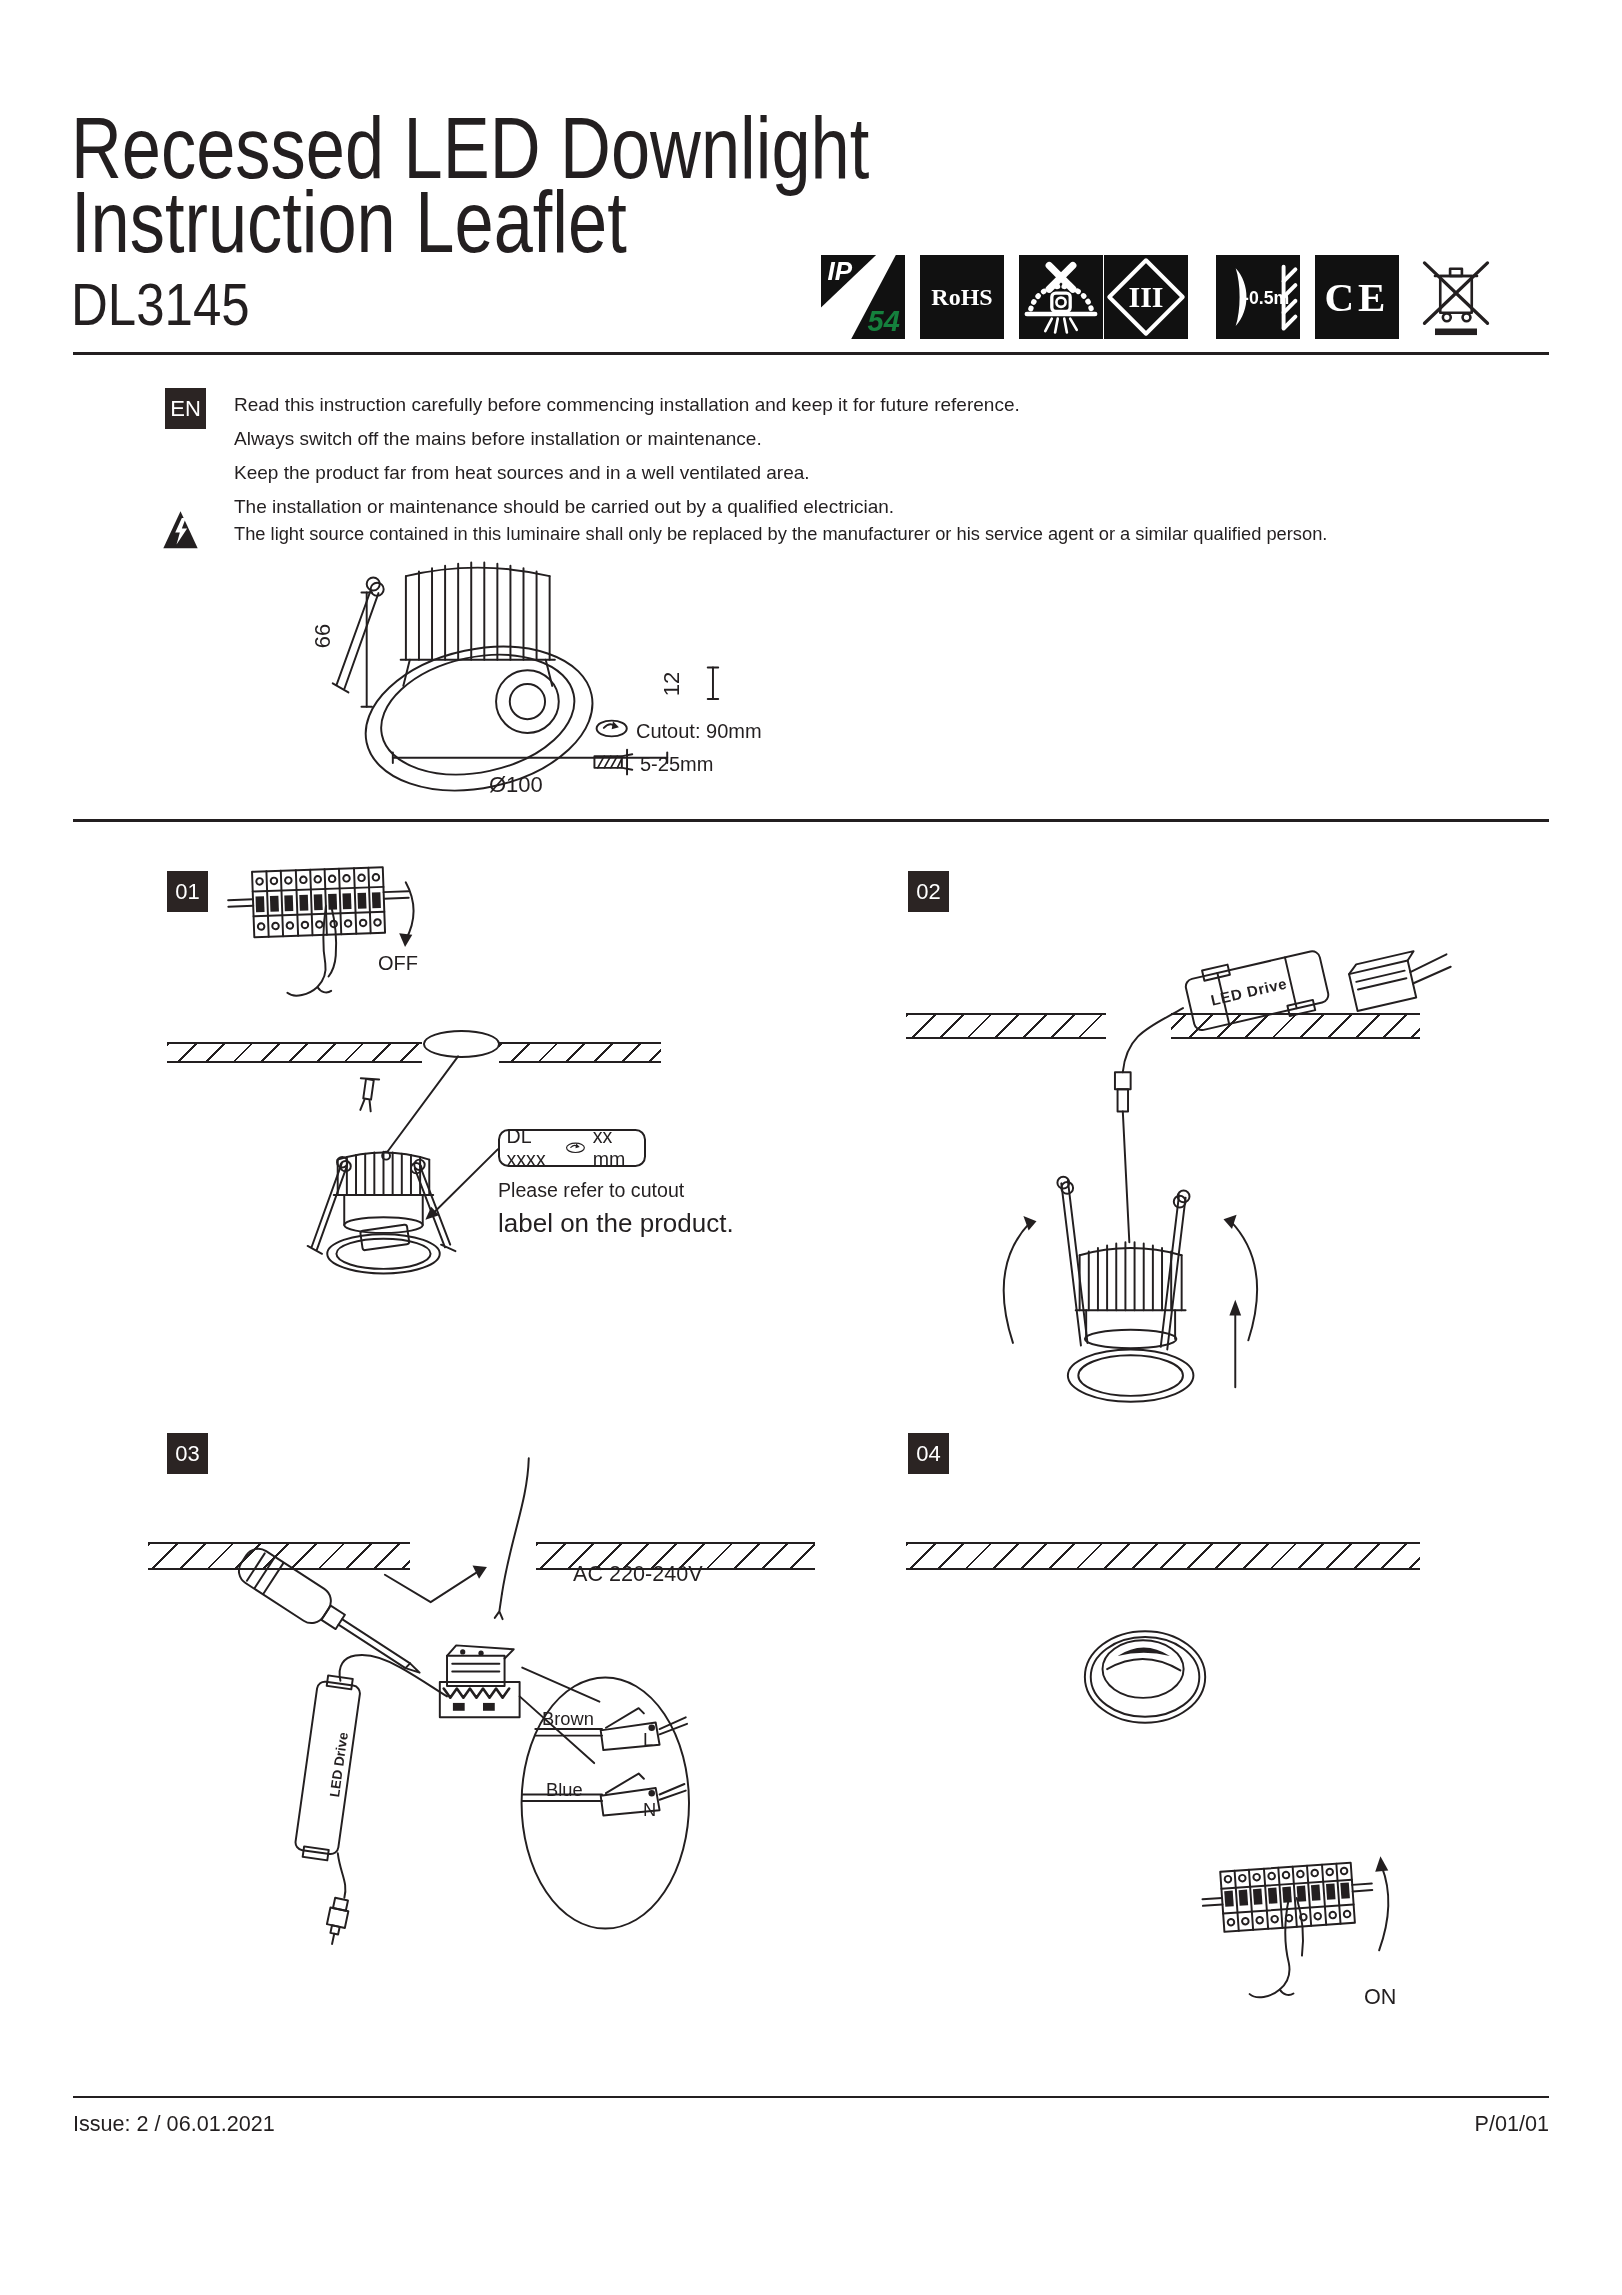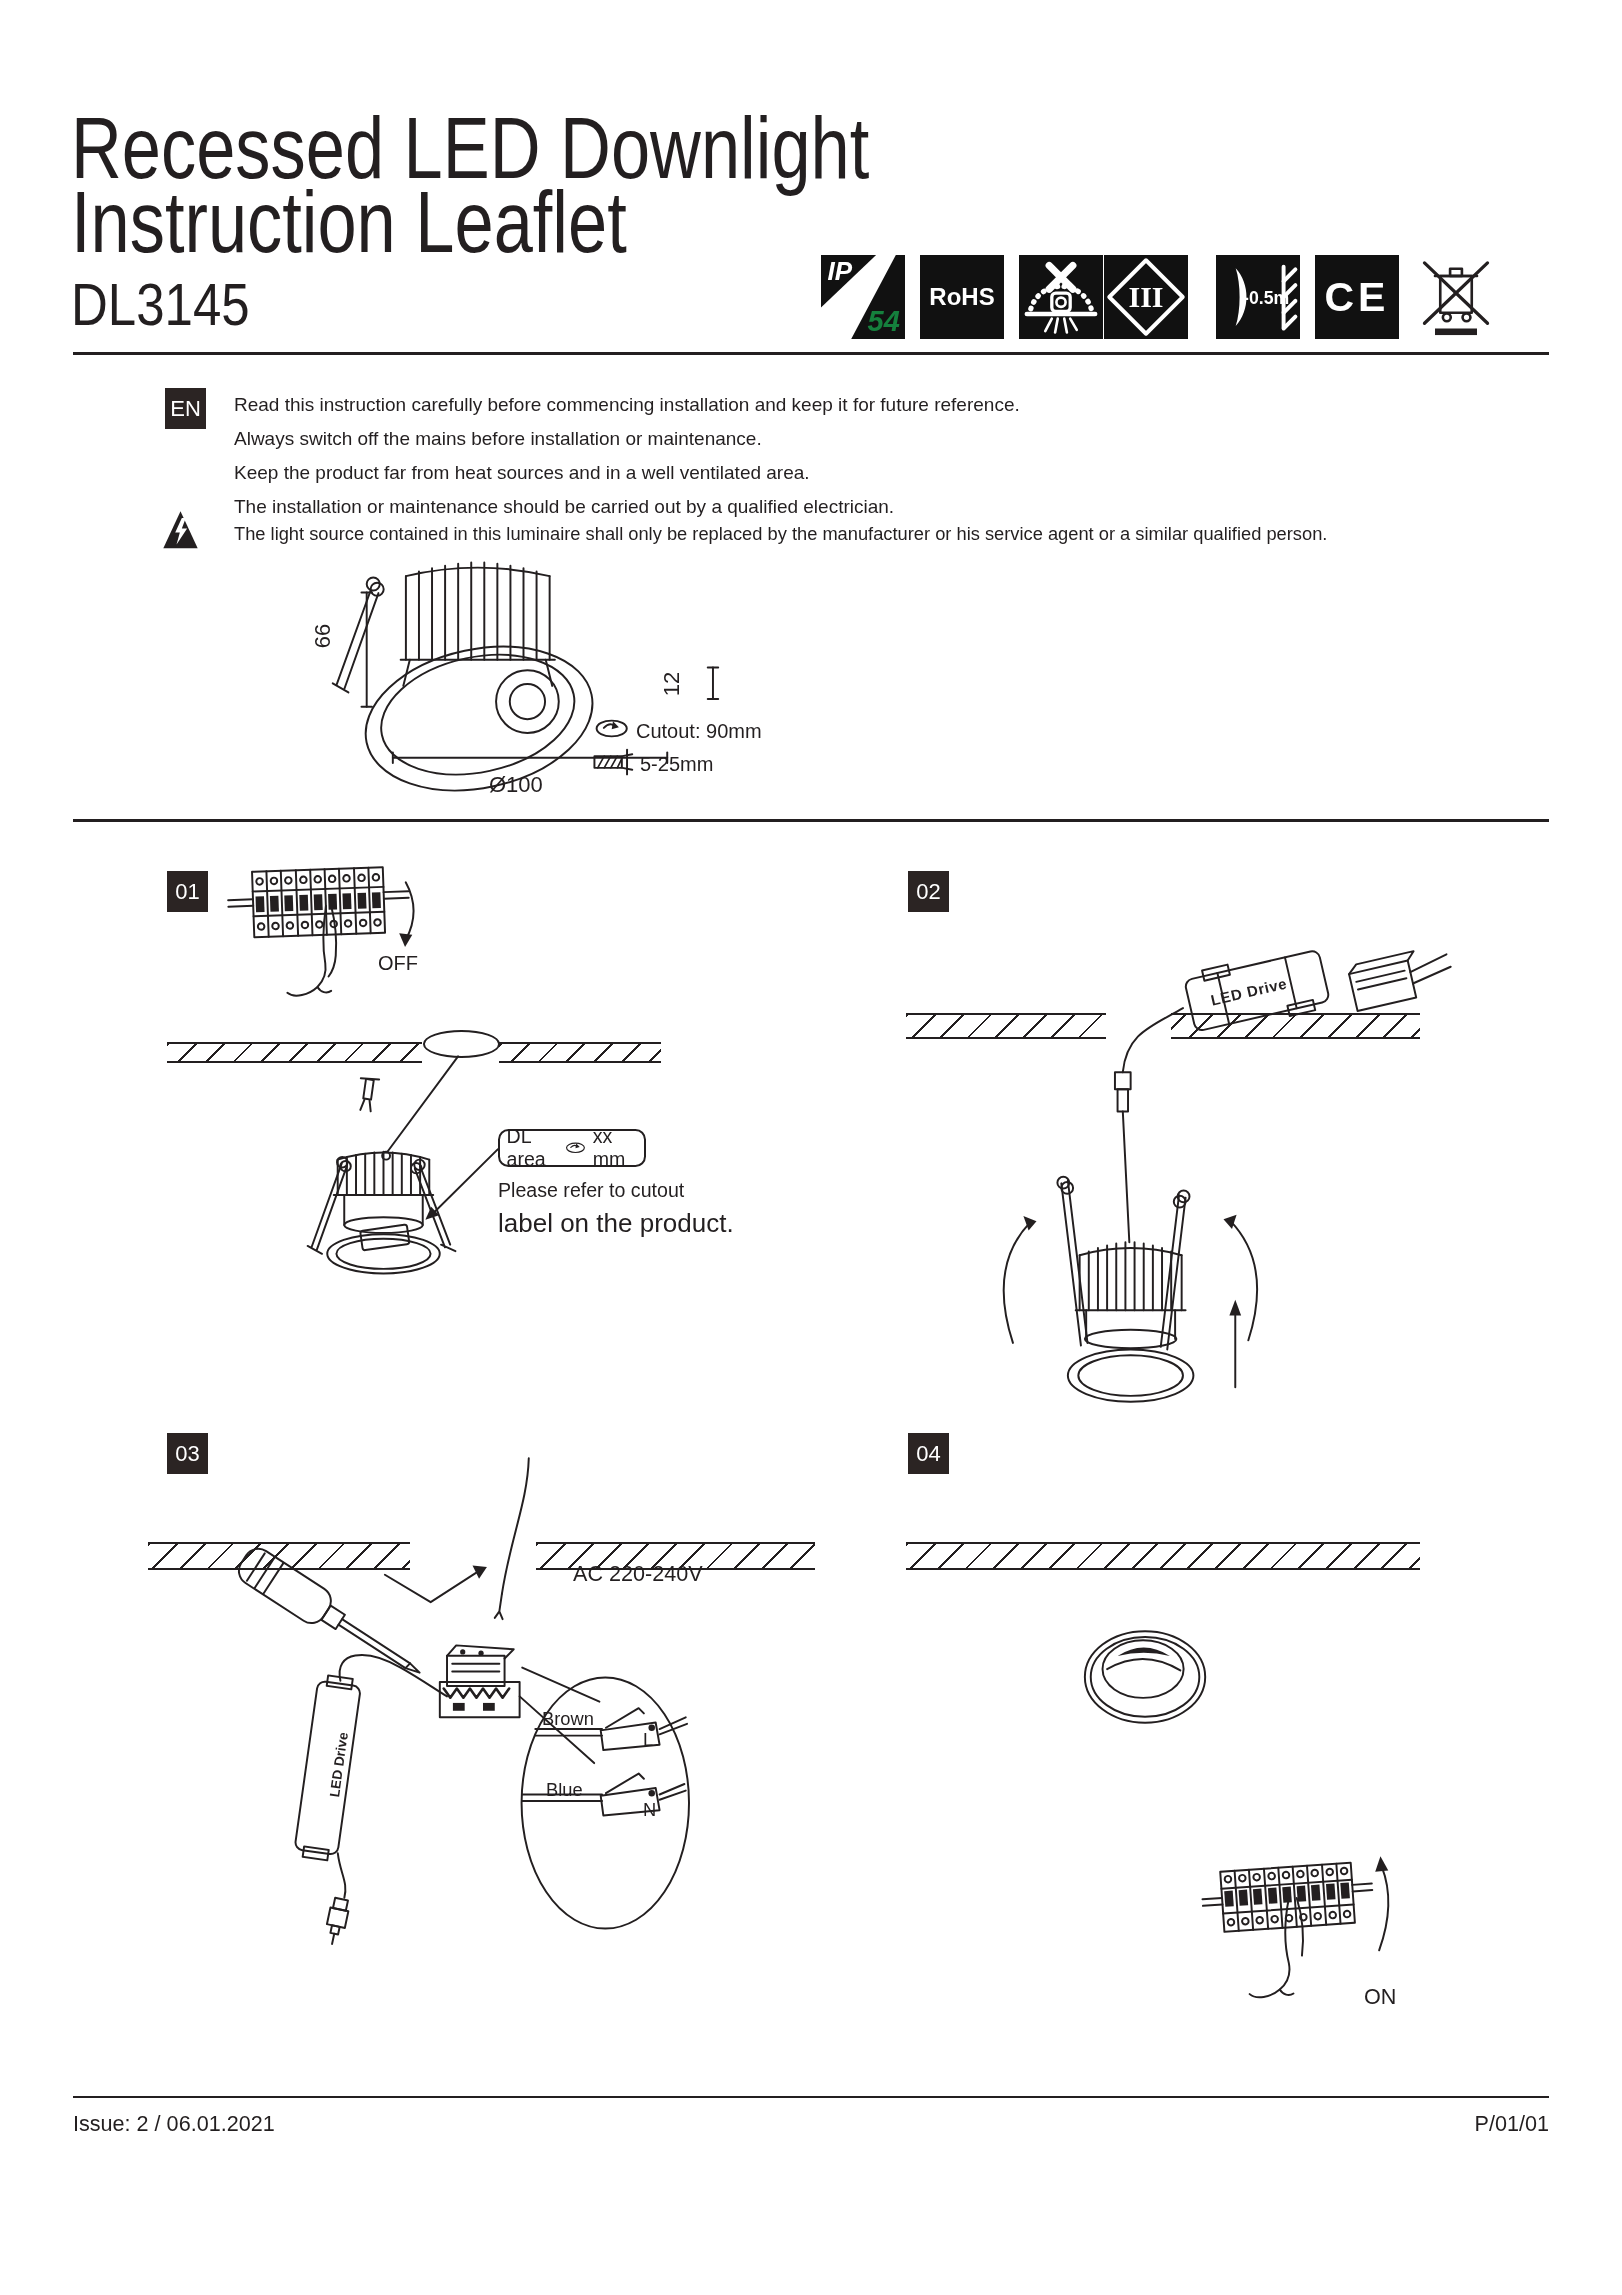--- a/index.html
+++ b/index.html
@@ -7,21 +7,21 @@
         font-family:"Liberation Sans",sans-serif;color:#231f20;}
   .t{position:absolute;white-space:nowrap;}
   .thin{font-weight:200;}
   .rule{position:absolute;background:#231f20;}
   .badge{position:absolute;width:41px;height:41px;background:#2b2423;color:#fff;
          display:flex;align-items:center;justify-content:center;font-size:22px;}
   .cert{position:absolute;top:255px;width:84px;height:84px;background:#111;}
   .cert svg{position:absolute;left:0;top:0;width:100%;height:100%;}
   .ipt{position:absolute;left:6.5px;top:1.3px;font-size:26px;font-weight:bold;color:#fff;}
   .ipb{position:absolute;right:5.2px;bottom:1.3px;font-size:29px;font-weight:bold;color:#15803d;}
-  .certcenter{position:absolute;inset:0;display:flex;align-items:center;justify-content:center;color:#fff;}
+  .certcenter{position:absolute;inset:0;display:flex;align-items:center;justify-content:center;color:#fff;font-family:Liberation Serif, serif;}
   .c3{font-family:"Liberation Serif",serif;font-size:30px;font-weight:bold;}
   .dist{position:absolute;left:27px;top:33px;font-size:17.7px;font-weight:bold;color:#fff;}
   .d line,.d path,.d circle,.d ellipse,.d rect,.d polyline,.d polygon{
      stroke:#231f20;stroke-width:3;fill:none;stroke-linecap:round;stroke-linejoin:round;}
   .d .fl{fill:#231f20;stroke:none;}
   .cw line,.cw path,.cw rect,.cw circle,.cw polygon{
      stroke:#fff;stroke-width:5;fill:none;stroke-linecap:round;stroke-linejoin:round;}
   .cw .fw{fill:#fff;stroke:none;}
   .ceiling{position:absolute;border-top:2px solid #231f20;border-bottom:2px solid #231f20;
      background:repeating-linear-gradient(135deg,#231f20 0 2px,transparent 2px 19.6px);}
@@ -261,21 +261,21 @@
       <path d="M402,462 L448,582 M394,466 L440,586 M434,582 L456,592"></path>
     </g>
 
     <line x1="521" y1="436" x2="422" y2="534"></line>
     <polygon points="410,544 431,537 419,524" class="fl"></polygon>
   </svg>
 
   <span class="t" style="left:378px;top:952px;font-size:20px;">OFF</span>
 
   <div class="callout" style="left:498px;top:1129px;width:131px;height:34px;">
-    <span>DL area</span>
+    <span>DL xxxx</span>
     <svg class="d" width="29" height="15.7" viewBox="0 0 58 32">
       <ellipse cx="27" cy="16" rx="23" ry="12"></ellipse>
       <path d="M15,15 Q24,6 31,12"></path>
       <polygon points="29,5 38,14 27,17" class="fl"></polygon>
     </svg>
     <span>xx mm</span>
   </div>
   <span class="t" style="left:498px;top:1179px;font-size:19.6px;">Please refer to cutout</span>
   <span class="t" style="left:498px;top:1208px;font-size:26px;">label on the product.</span>
 

